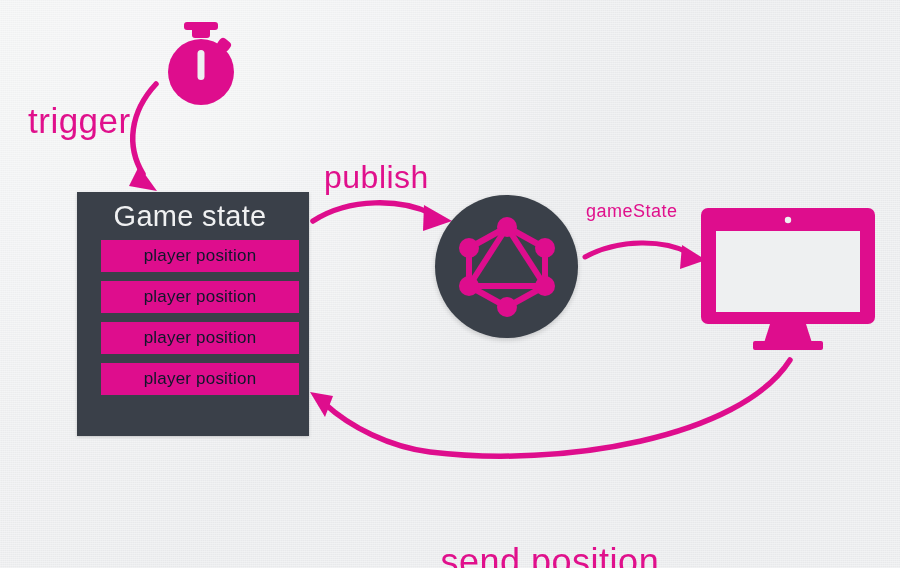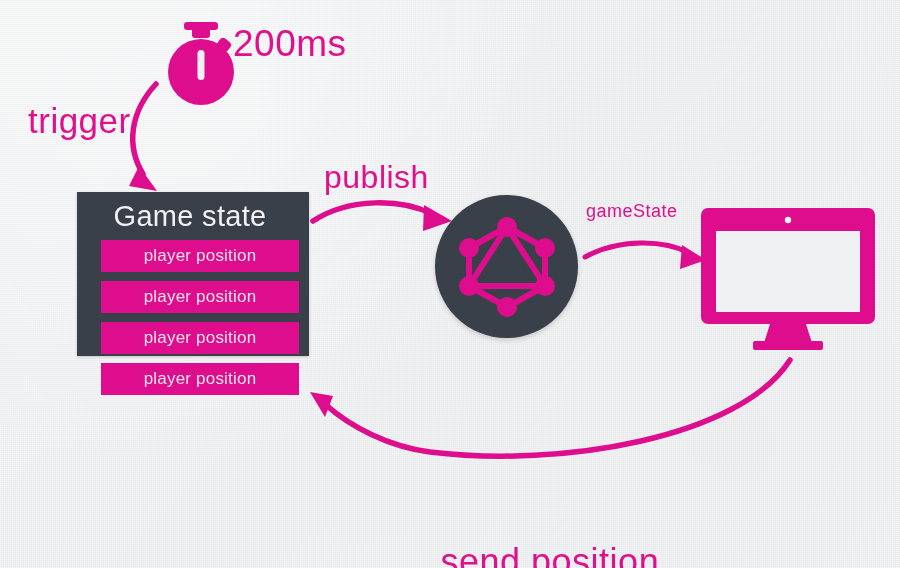--- a/index.html
+++ b/index.html
@@ -56,39 +56,39 @@
   #label-gamestate { left: 586px; top: 201px; font-size: 18px; }
   #label-send      { left: 450px; top: 461px; font-size: 36px; text-align: center; }
   #label-send div  { display: block; }
 
   
   #gamestate-panel {
     position: absolute;
     left: 77px;
     top: 192px;
     width: 232px;
-    height: 164px;
+    height: 244px;
     background: #3a4049;
     box-sizing: border-box;
     padding: 6px 10px 9px 4px;
     box-shadow: 0 1px 3px rgba(0,0,0,.18);
   }
   #gamestate-title {
     color: #f0f1f2;
     font-size: 29px;
     font-weight: 300;
     text-align: center;
     letter-spacing: .3px;
     line-height: 1.15;
     margin: 2px 0 7px 0;
     white-space: pre;
   }
   .player-row {
     background: #de0d8d;
-    color: #e5e5e5;
+    color: #0f172a;
     font-size: 17px;
     font-weight: 300;
     text-align: center;
     letter-spacing: .2px;
     height: 32px;
     line-height: 32px;
     margin-bottom: 9px;
     white-space: pre;
     margin-left: 20px;
   }
@@ -160,21 +160,20 @@
       <rect x="21" y="0" width="34" height="8" rx="3" fill="#de0d8d"></rect>
 
       <rect x="55" y="17" width="13" height="11" rx="4" fill="#de0d8d" transform="rotate(38 61 22)"></rect>
 
       <circle cx="38" cy="50" r="33" fill="#de0d8d"></circle>
 
       <rect x="34.5" y="28" width="7" height="30" rx="3.5" fill="#eef0f1"></rect>
     </svg>
   </div>
 
-  <div class="label" id="label-200ms">200ms</div>
 
   <div class="label" id="label-trigger">trigger</div>
 
   <div id="gamestate-panel">
     <div id="gamestate-title">Game state</div>
 
     <div class="player-row">player position</div>
     <div class="player-row">player position</div>
     <div class="player-row">player position</div>
     <div class="player-row">player position</div>

